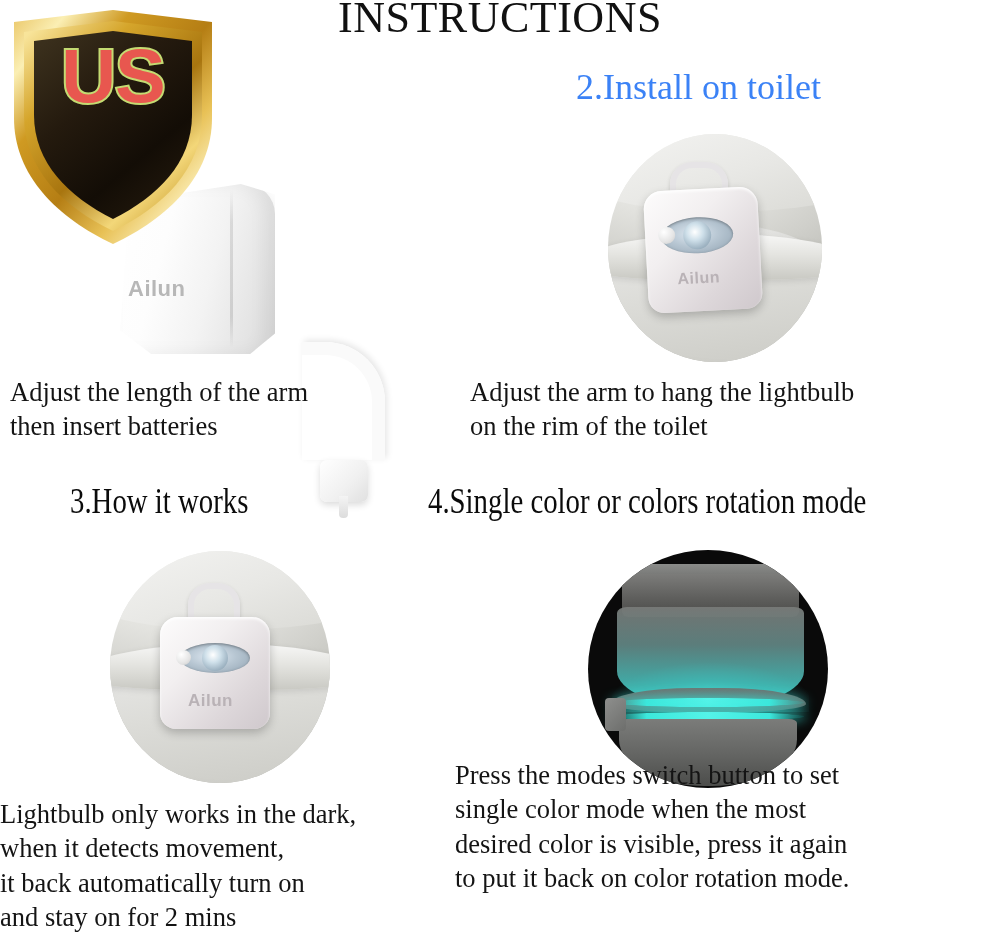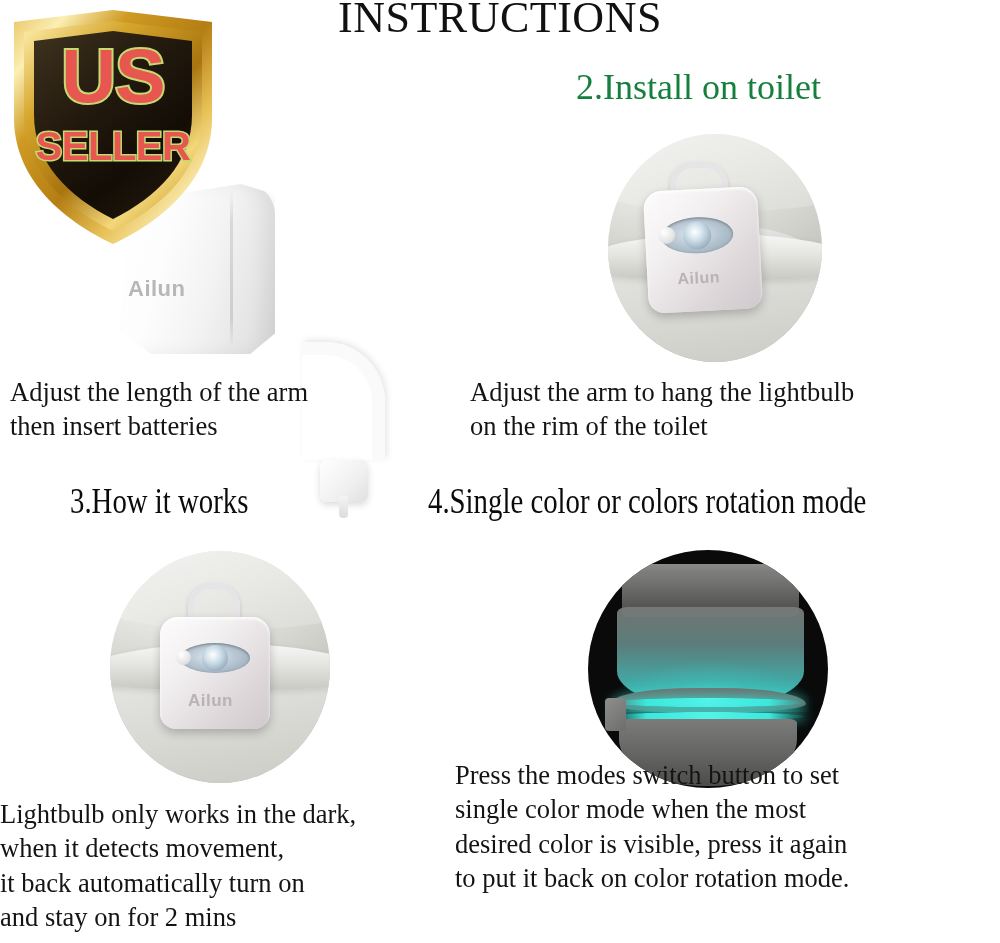--- a/index.html
+++ b/index.html
@@ -22,21 +22,21 @@
     font-family:"Liberation Serif","DejaVu Serif",serif;
     color:#111;
     white-space:nowrap;
   }
 
   
   .head{
     position:absolute;
     font-family:"Liberation Serif","DejaVu Serif",serif;
     font-size:36px;
-    color:#15803d;
+    color:#3b82f6;
     white-space:nowrap;
   }
   #head1{left:125px;top:66px;}
   #head2{left:576px;top:66px;}
   .head-cond{
     position:absolute;
     font-family:"Liberation Serif","DejaVu Serif",serif;
     font-size:36px;
     color:#0b0b0b;
     white-space:nowrap;
@@ -359,17 +359,16 @@
           <stop offset="70%" stop-color="#130d06"></stop>
           <stop offset="100%" stop-color="#241a0d"></stop>
         </linearGradient>
       </defs>
       <path d="M6,16 L105,4 L204,16 L204,112 C204,170 160,212 105,238 C50,212 6,170 6,112 Z" fill="url(#goldOuter)"></path>
       <path d="M16,26 L105,15 L194,26 L194,110 C194,163 155,201 105,225 C55,201 16,163 16,110 Z" fill="url(#goldInner)"></path>
       <path d="M26,35 L105,25 L184,35 L184,109 C184,157 149,191 105,213 C61,191 26,157 26,109 Z" fill="url(#coreFill)"></path>
     </svg>
     <div class="badge-txt">
       <div class="badge-us">US</div>
-      <div class="badge-seller">SELLER</div>
     </div>
   </div>
 
 </div>
 
 </body></html>

